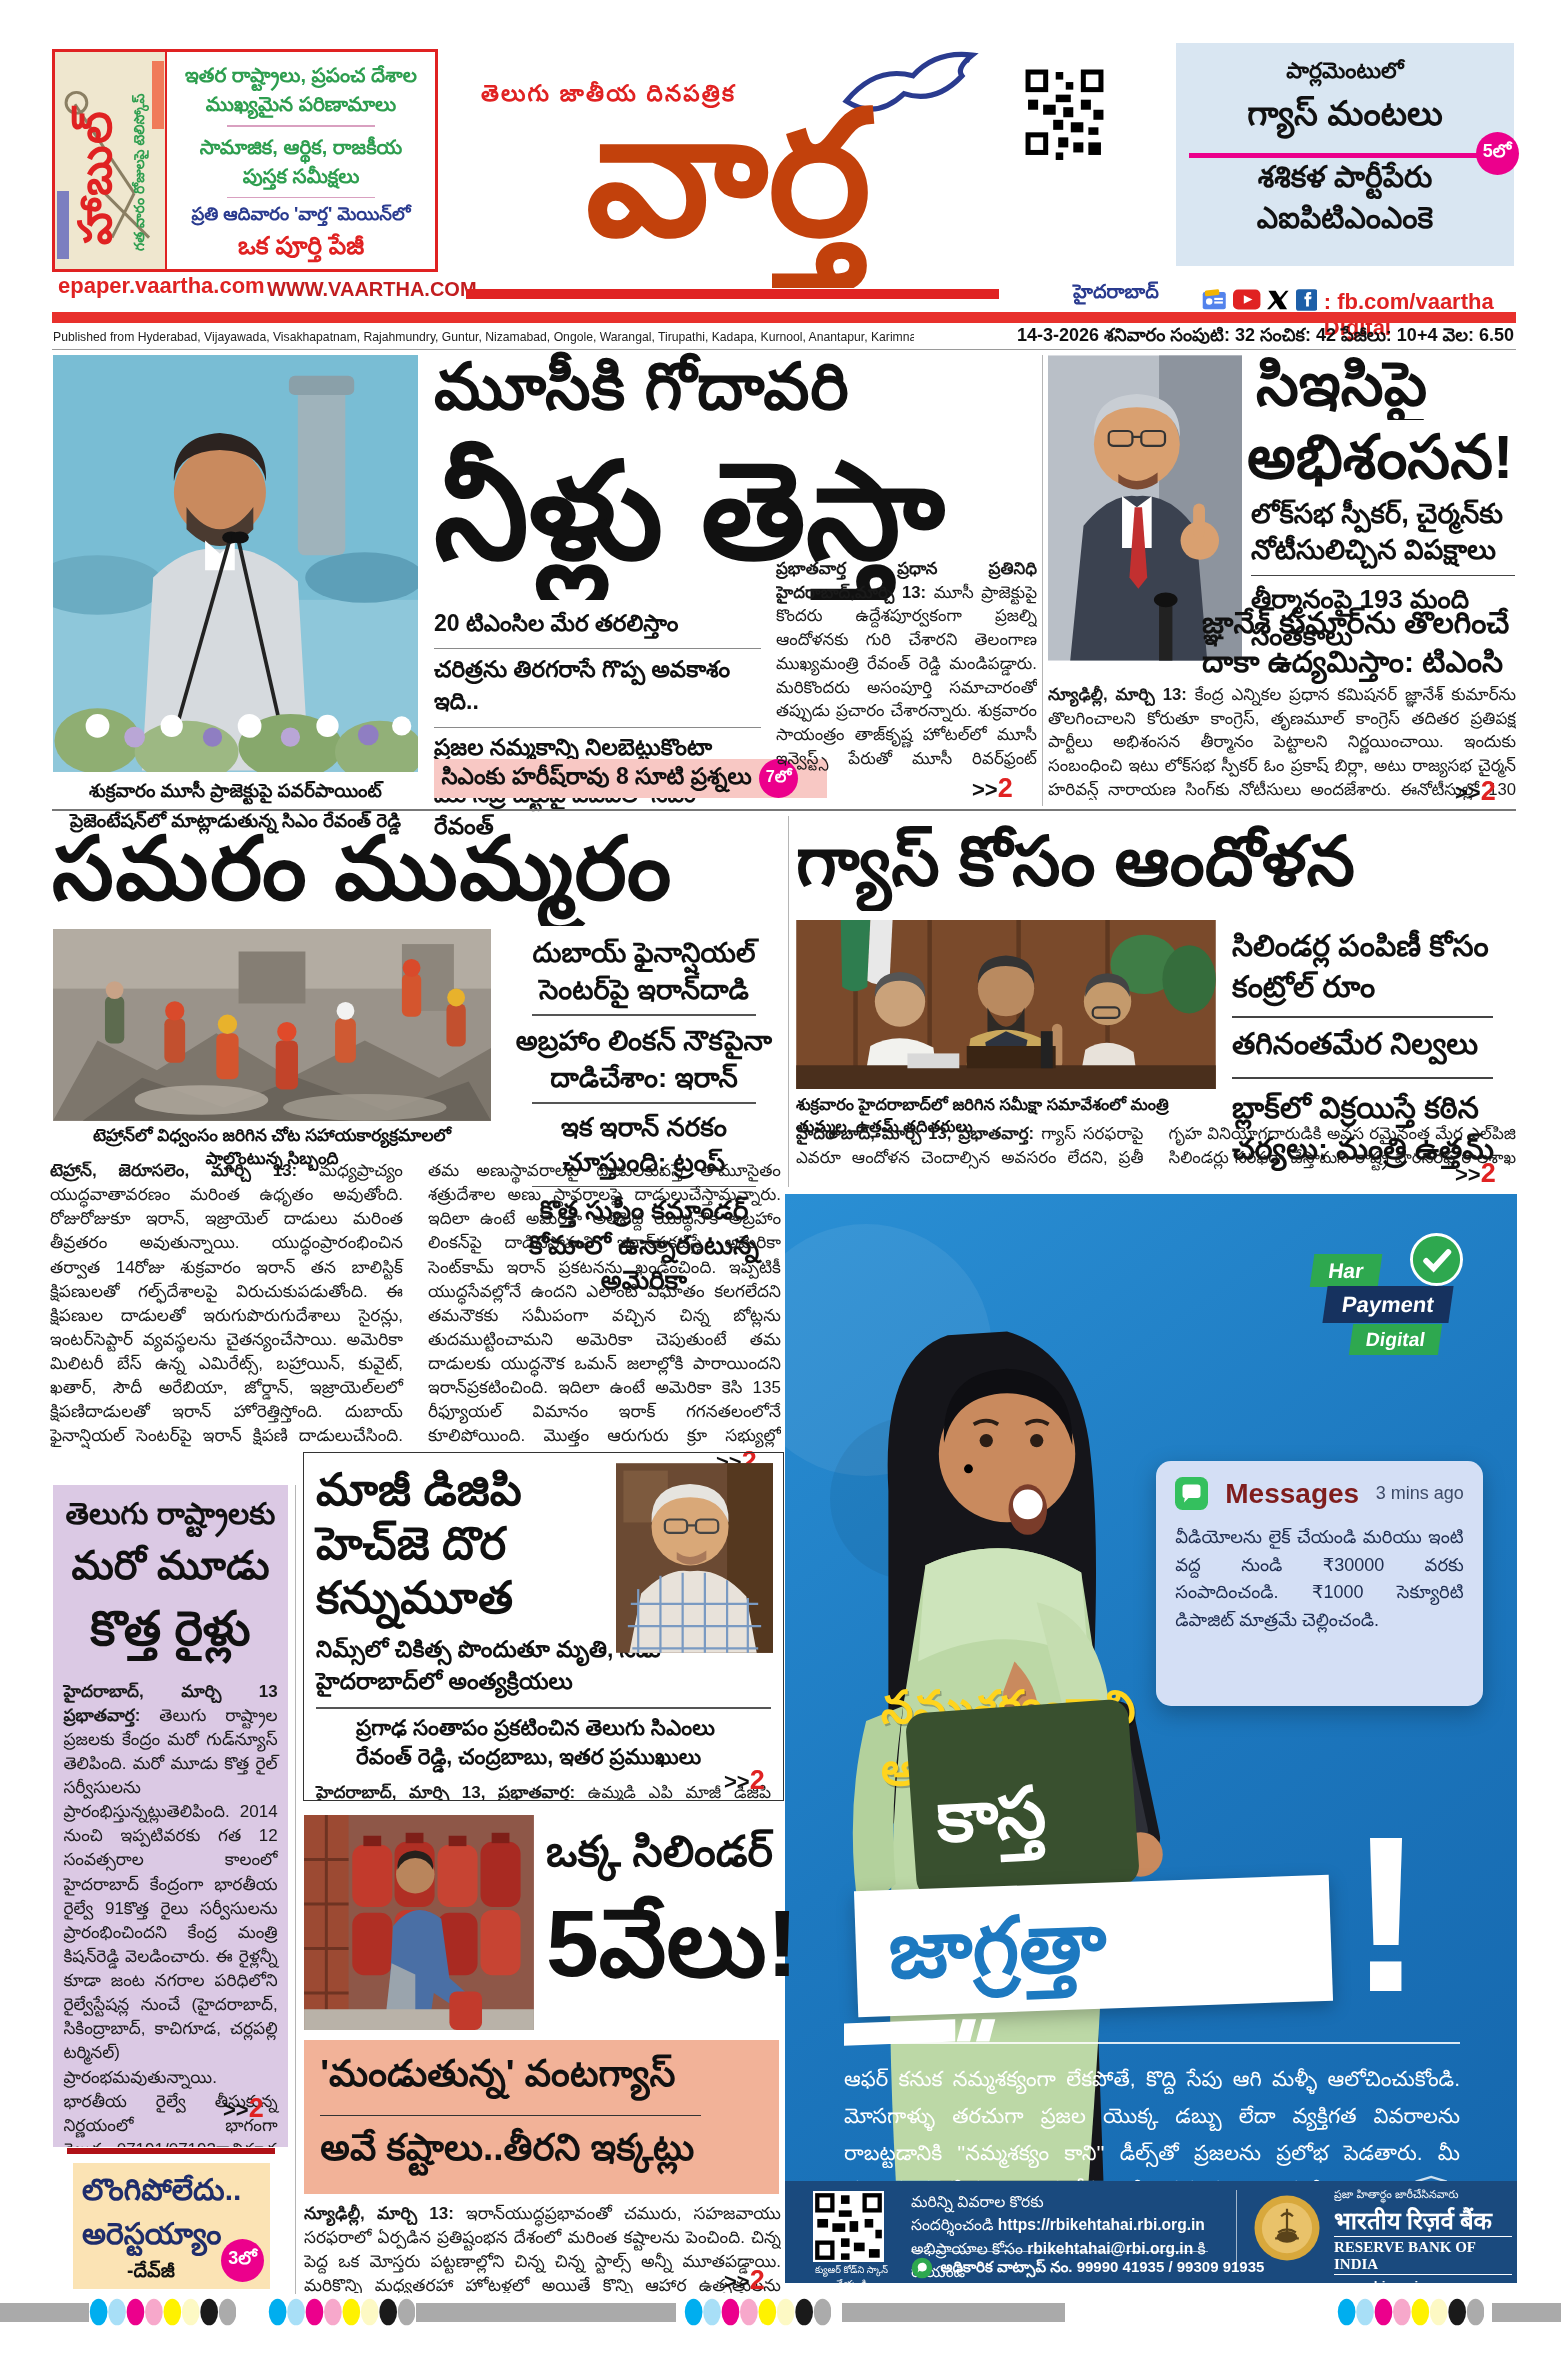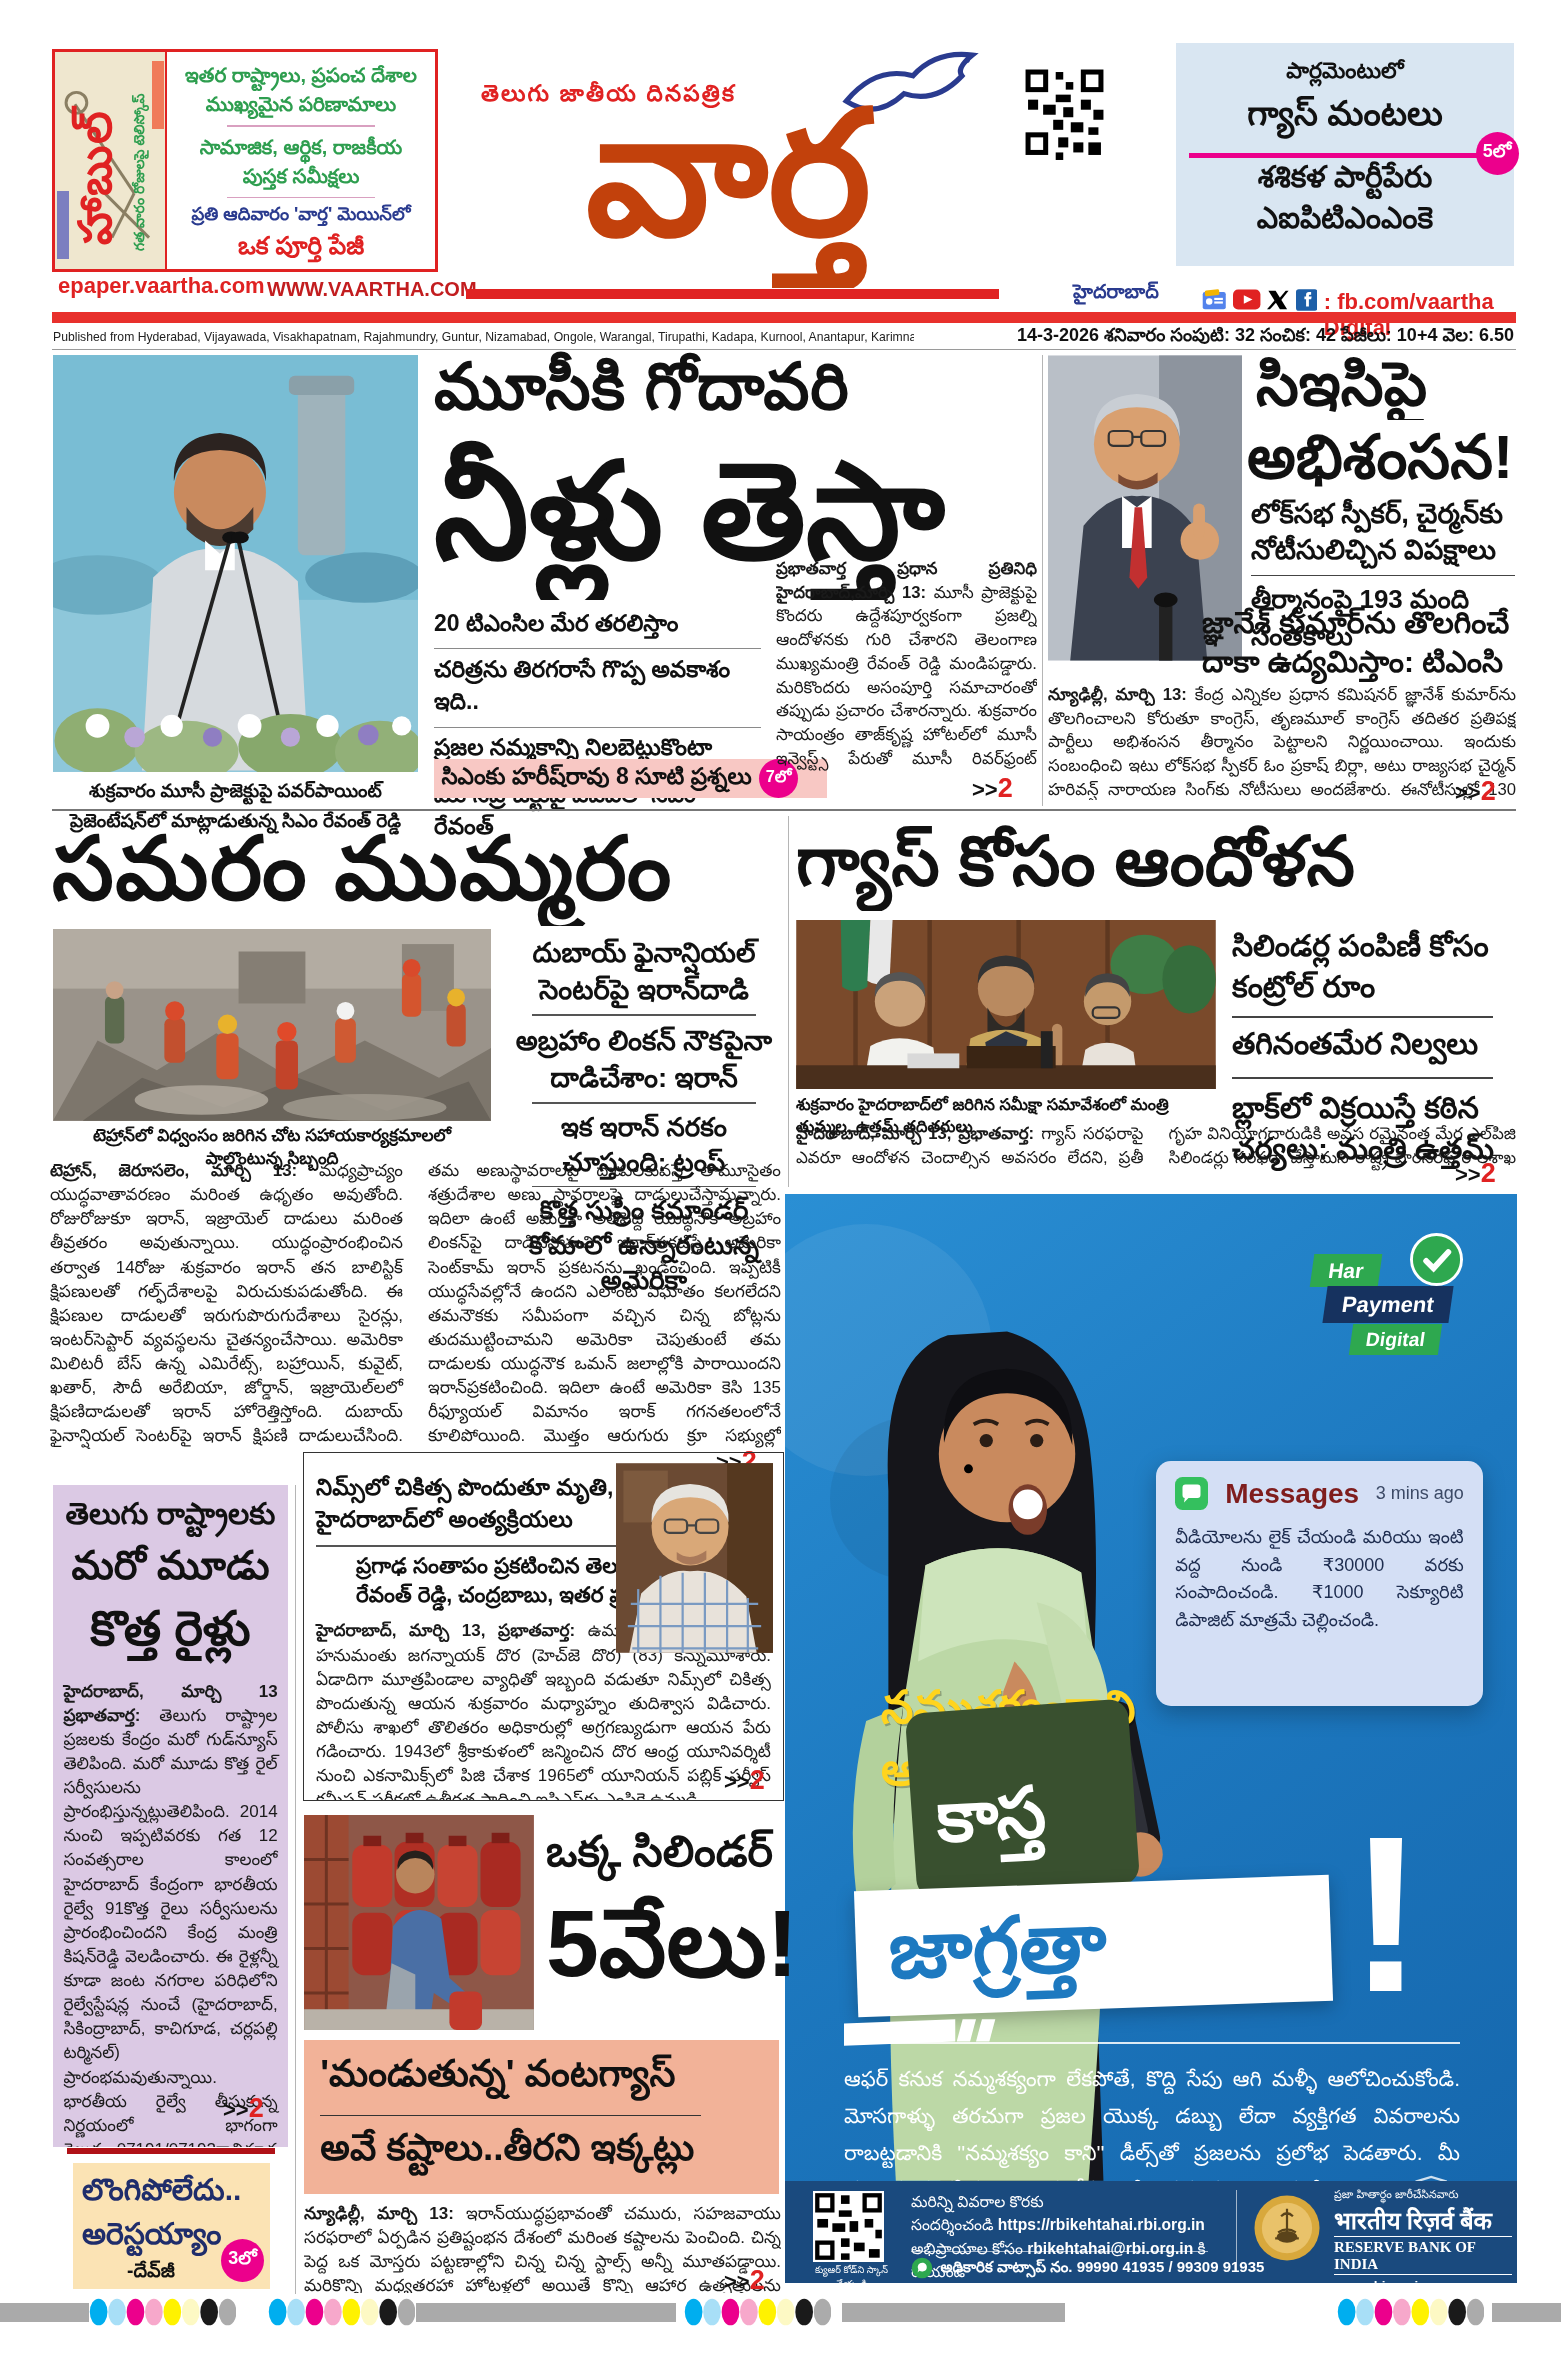--- a/index.html
+++ b/index.html
@@ -479,20 +479,25 @@
 
   <div class="abs" style="left:73px;top:2163px;width:197px;height:126px;background:#fbe3b4;padding:10.4px 9px;box-sizing:border-box;">
     <div class="b" style="font-size:30px;color:#1f2d6b;">లొంగిపోలేదు..</div>
     <div class="b" style="font-size:30px;color:#1f2d6b;margin-top:3px;">అరెస్టయ్యాం</div>
     <div class="b" style="font-size:19.3px;color:#111;margin-top:1.5px;margin-left:45px;">-దేవ్‌జీ</div>
     <div class="abs badge" style="right:6px;bottom:7.4px;width:43px;height:43px;font-size:18px;">3లో</div>
   </div>
 
   <div class="vline" style="left:295px;top:1485px;height:809px;"></div>
   <div class="abs" style="left:303px;top:1452px;width:481px;height:349px;border:1.5px solid #333;box-sizing:border-box;padding:10.4px 12px;overflow:hidden;">
+    <div class="b" style="font-size:45px;line-height:1.2;width:297px;">
+      <div>మాజీ డిజిపి</div>
+      <div>హెచ్‌జె దొర</div>
+      <div>కన్నుమూత</div>
+    </div>
     <svg class="abs" style="right:10.4px;top:10.4px;" width="157" height="190" viewBox="0 0 212 256">
       <rect width="212" height="256" fill="#6b4a33"></rect>
         <rect x="150" width="62" height="256" fill="#55381f"></rect>
       <rect x="10" y="10" width="60" height="70" fill="#7d5a3e"></rect>
       <circle cx="100" cy="86" r="52" fill="#d9a878"></circle>
       <path d="M48 80 Q46 30 100 28 Q154 30 152 80 Q140 46 100 46 Q60 46 48 80 Z" fill="#e6e4df"></path>
       <rect x="66" y="76" width="30" height="18" rx="6" fill="none" stroke="#444" stroke-width="3"></rect>
       <rect x="108" y="76" width="30" height="18" rx="6" fill="none" stroke="#444" stroke-width="3"></rect>
       <line x1="96" y1="84" x2="108" y2="84" stroke="#444" stroke-width="3"></line>
       <path d="M82 120 Q100 134 122 118 L122 130 Q100 144 82 130 Z" fill="#a9795a"></path>

